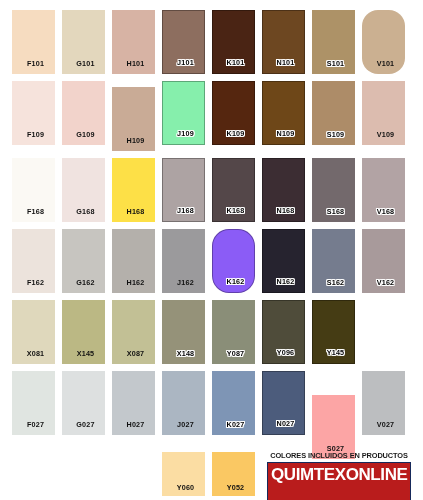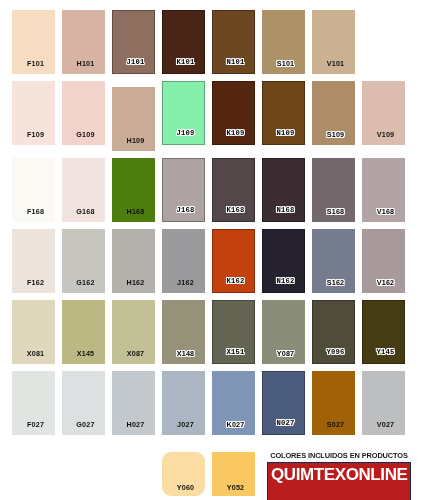--- a/index.html
+++ b/index.html
@@ -61,21 +61,20 @@
        1px -1px 0 #ffffff,
       -1px  1px 0 #ffffff,
        1px  1px 0 #ffffff,
        0px -1px 0 #ffffff,
        0px  1px 0 #ffffff,
       -1px  0px 0 #ffffff,
        1px  0px 0 #ffffff;
   }
   .swatch.edged {
     border: 1px solid rgba(0,0,0,0.30);
-    font-family: Liberation Mono, monospace;
   }
 
   .bottom {
     position: absolute;
     left: 12px;
     top: 452px;
     width: 399px;
     height: 44px;
   }
   .bottom-swatches {
@@ -124,36 +123,39 @@
 </head>
 <body>
 
 <div class="sheet">
 
   <div class="grid">
       <div class="row">
         <div class="swatch" style="background: rgb(246, 220, 192);">
           <div class="label">F101</div>
         </div>
+        <div class="swatch" style="background: rgb(227, 215, 189);">
+          <div class="label">G101</div>
+        </div>
         <div class="swatch" style="background: rgb(215, 179, 164);">
           <div class="label">H101</div>
         </div>
         <div class="swatch dark edged" style="background: rgb(141, 110, 95);">
           <div class="label">J101</div>
         </div>
         <div class="swatch dark edged" style="background: rgb(74, 36, 20);">
           <div class="label">K101</div>
         </div>
         <div class="swatch dark edged" style="background: rgb(109, 71, 33);">
           <div class="label">N101</div>
         </div>
         <div class="swatch dark" style="background: rgb(173, 146, 103);">
           <div class="label">S101</div>
         </div>
-        <div class="swatch" style="background: rgb(203, 176, 145);">
+        <div class="swatch" style="background: rgb(203, 176, 145); border-radius: 16px;">
           <div class="label">V101</div>
         </div>
       </div>
       <div class="row">
         <div class="swatch" style="background: rgb(246, 227, 220);">
           <div class="label">F109</div>
         </div>
         <div class="swatch" style="background: rgb(242, 211, 203);">
           <div class="label">G109</div>
         </div>
@@ -176,21 +178,21 @@
           <div class="label">V109</div>
         </div>
       </div>
       <div class="row">
         <div class="swatch" style="background: rgb(251, 249, 244);">
           <div class="label">F168</div>
         </div>
         <div class="swatch" style="background: rgb(240, 227, 224);">
           <div class="label">G168</div>
         </div>
-        <div class="swatch" style="background: #4d7c0f;">
+        <div class="swatch" style="background: #fde047;">
           <div class="label">H168</div>
         </div>
         <div class="swatch dark edged" style="background: rgb(173, 163, 163);">
           <div class="label">J168</div>
         </div>
         <div class="swatch dark edged" style="background: rgb(84, 71, 73);">
           <div class="label">K168</div>
         </div>
         <div class="swatch dark edged" style="background: rgb(60, 45, 51);">
           <div class="label">N168</div>
@@ -208,21 +210,21 @@
         </div>
         <div class="swatch" style="background: rgb(199, 197, 192);">
           <div class="label">G162</div>
         </div>
         <div class="swatch" style="background: rgb(180, 176, 171); padding-left: 32px;">
           <div class="label">H162</div>
         </div>
         <div class="swatch" style="background: rgb(155, 154, 156);">
           <div class="label">J162</div>
         </div>
-        <div class="swatch dark edged" style="background: #c2410c;">
+        <div class="swatch dark edged" style="background: #8b5cf6; border-radius: 17px;">
           <div class="label">K162</div>
         </div>
         <div class="swatch dark edged" style="background: rgb(38, 35, 47);">
           <div class="label">N162</div>
         </div>
         <div class="swatch dark" style="background: rgb(117, 124, 142);">
           <div class="label">S162</div>
         </div>
         <div class="swatch dark" style="background: rgb(168, 154, 155);">
           <div class="label">V162</div>
@@ -234,23 +236,20 @@
         </div>
         <div class="swatch" style="background: rgb(187, 184, 132);">
           <div class="label">X145</div>
         </div>
         <div class="swatch" style="background: rgb(194, 192, 149);">
           <div class="label">X087</div>
         </div>
         <div class="swatch dark" style="background: rgb(149, 146, 121);">
           <div class="label">X148</div>
         </div>
-        <div class="swatch dark edged" style="background: rgb(99, 100, 81);">
-          <div class="label">X151</div>
-        </div>
         <div class="swatch dark" style="background: rgb(138, 142, 120);">
           <div class="label">Y087</div>
         </div>
         <div class="swatch dark edged" style="background: rgb(79, 76, 58);">
           <div class="label">Y096</div>
         </div>
         <div class="swatch dark edged" style="background: rgb(69, 60, 20);">
           <div class="label">Y145</div>
         </div>
       </div>
@@ -266,32 +265,32 @@
         </div>
         <div class="swatch" style="background: rgb(171, 182, 194);">
           <div class="label">J027</div>
         </div>
         <div class="swatch dark" style="background: rgb(126, 149, 181);">
           <div class="label">K027</div>
         </div>
         <div class="swatch dark edged" style="background: rgb(76, 92, 124);">
           <div class="label">N027</div>
         </div>
-        <div class="swatch" style="background: #a16207;">
+        <div class="swatch" style="background: #fca5a5; margin-top: 24px;">
           <div class="label">S027</div>
         </div>
         <div class="swatch" style="background: rgb(188, 190, 192);">
           <div class="label">V027</div>
         </div>
       </div>
     </div>
 
   <div class="bottom">
     <div class="bottom-swatches">
-        <div class="swatch" style="background: rgb(251, 221, 163); border-radius: 9px;">
+        <div class="swatch" style="background: rgb(251, 221, 163);">
           <div class="label">Y060</div>
         </div>
         <div class="swatch" style="background: rgb(250, 200, 99);">
           <div class="label">Y052</div>
         </div>
       </div>
 
     <div class="brand">
       <div class="brand-tagline">COLORES INCLUIDOS EN PRODUCTOS</div>
       <div class="brand-box">QUIMTEXONLINE</div>

